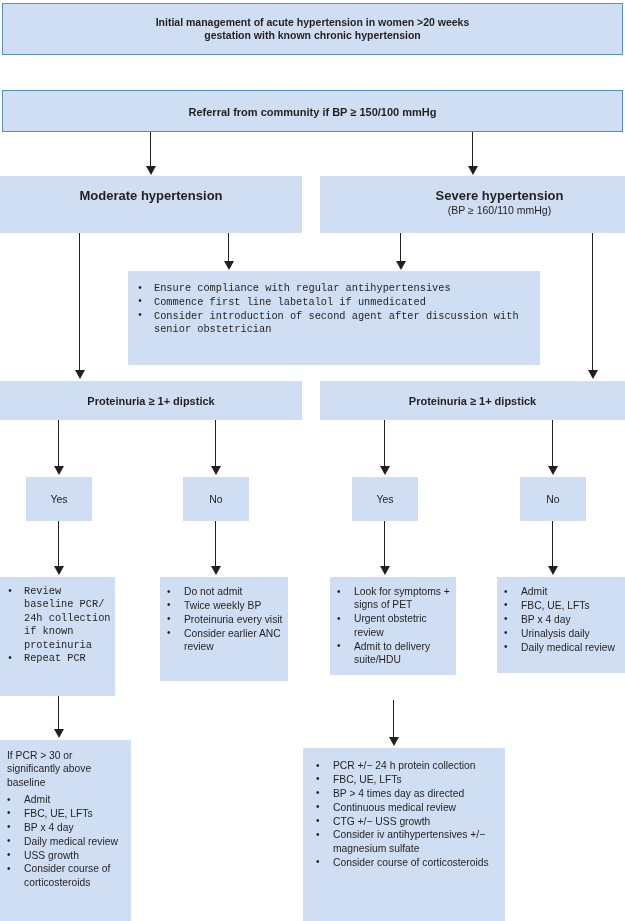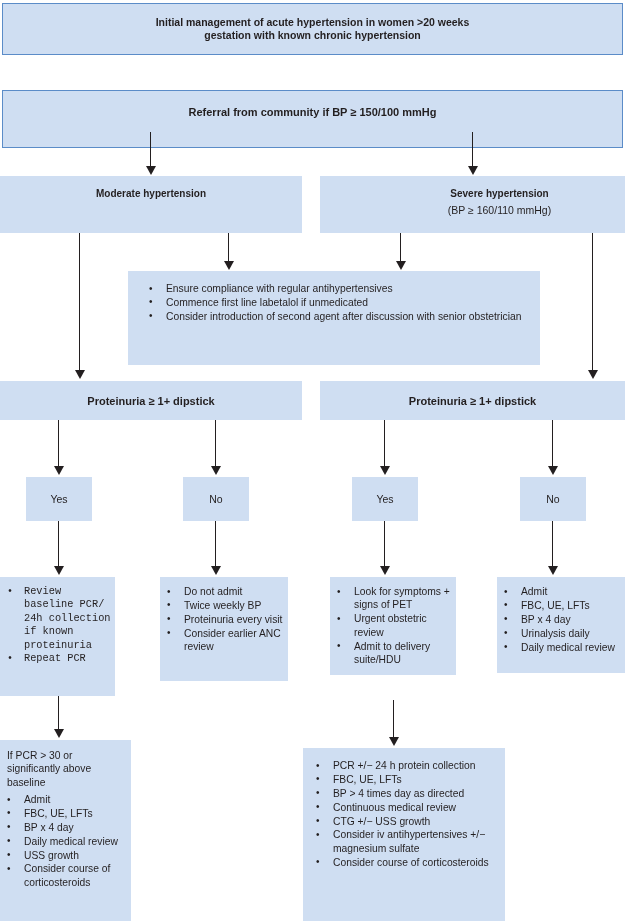--- a/index.html
+++ b/index.html
@@ -23,21 +23,21 @@
     border:1.5px solid #5b8cc8;
   }
   .box .txt{
     position:absolute;
     left:0;right:0;
     text-align:center;
     line-height:1.28;
   }
   .title-text{font-size:10.5px;font-weight:bold;}
   .head-text{font-size:11px;font-weight:bold;}
-  .strong-line{font-size:10px;font-weight:bold;}
+  .strong-line{font-size:13px;font-weight:bold;}
   .sub-line{font-size:10.5px;font-weight:normal;}
   .center-mid{font-size:10.5px;font-weight:normal;}
 
   
   ul.bl{
     list-style:none;
     margin:0;padding:0;
     position:absolute;
   }
   ul.bl li{
@@ -73,21 +73,21 @@
 </head>
 <body>
 
 <div id="canvas">
 
   <div class="box outlined" style="left:2px;top:3px;width:621px;height:52px;">
     <div class="txt title-text" style="top:12px;">Initial management of acute hypertension in women &gt;20 weeks</div>
     <div class="txt title-text" style="top:25px;">gestation with known chronic hypertension</div>
   </div>
 
-  <div class="box outlined" style="left:2px;top:90px;width:621px;height:58px;text-decoration:underline;">
+  <div class="box outlined" style="left:2px;top:90px;width:621px;height:42px;text-decoration:underline;">
     <div class="txt head-text" style="top:14px;">Referral from community if BP ≥ 150/100 mmHg</div>
   </div>
 
   <div class="vline" style="left:150px;top:132px;height:37px;"></div>
   <div class="arrowhead" style="left:146px;top:166px;"></div>
   <div class="vline" style="left:472px;top:132px;height:37px;"></div>
   <div class="arrowhead" style="left:468px;top:166px;"></div>
 
   <div class="box" style="left:0px;top:176px;width:302px;height:57px;">
     <div class="txt strong-line" style="top:12px;">Moderate hypertension</div>
@@ -103,21 +103,21 @@
 
   <div class="vline" style="left:592px;top:233px;height:140px;"></div>
   <div class="arrowhead" style="left:588px;top:370px;"></div>
 
   <div class="vline" style="left:228px;top:233px;height:31px;"></div>
   <div class="arrowhead" style="left:224px;top:261px;"></div>
   <div class="vline" style="left:400px;top:233px;height:31px;"></div>
   <div class="arrowhead" style="left:396px;top:261px;"></div>
 
   <div class="box" style="left:128px;top:271px;width:412px;height:94px;">
-    <ul class="bl" style="left:16px;top:11px;right:6px;">
+    <ul class="bl" style="left:4px;top:11px;right:6px;font-family:Liberation Mono, monospace;">
       <li>Ensure compliance with regular antihypertensives</li>
       <li>Commence first line labetalol if unmedicated</li>
       <li>Consider introduction of second agent after discussion with senior obstetrician</li>
     </ul>
   </div>
 
   <div class="box" style="left:0px;top:381px;width:302px;height:39px;">
     <div class="txt head-text" style="top:13px;">Proteinuria ≥ 1+ dipstick</div>
   </div>
   <div class="box" style="left:320px;top:381px;width:305px;height:39px;">

